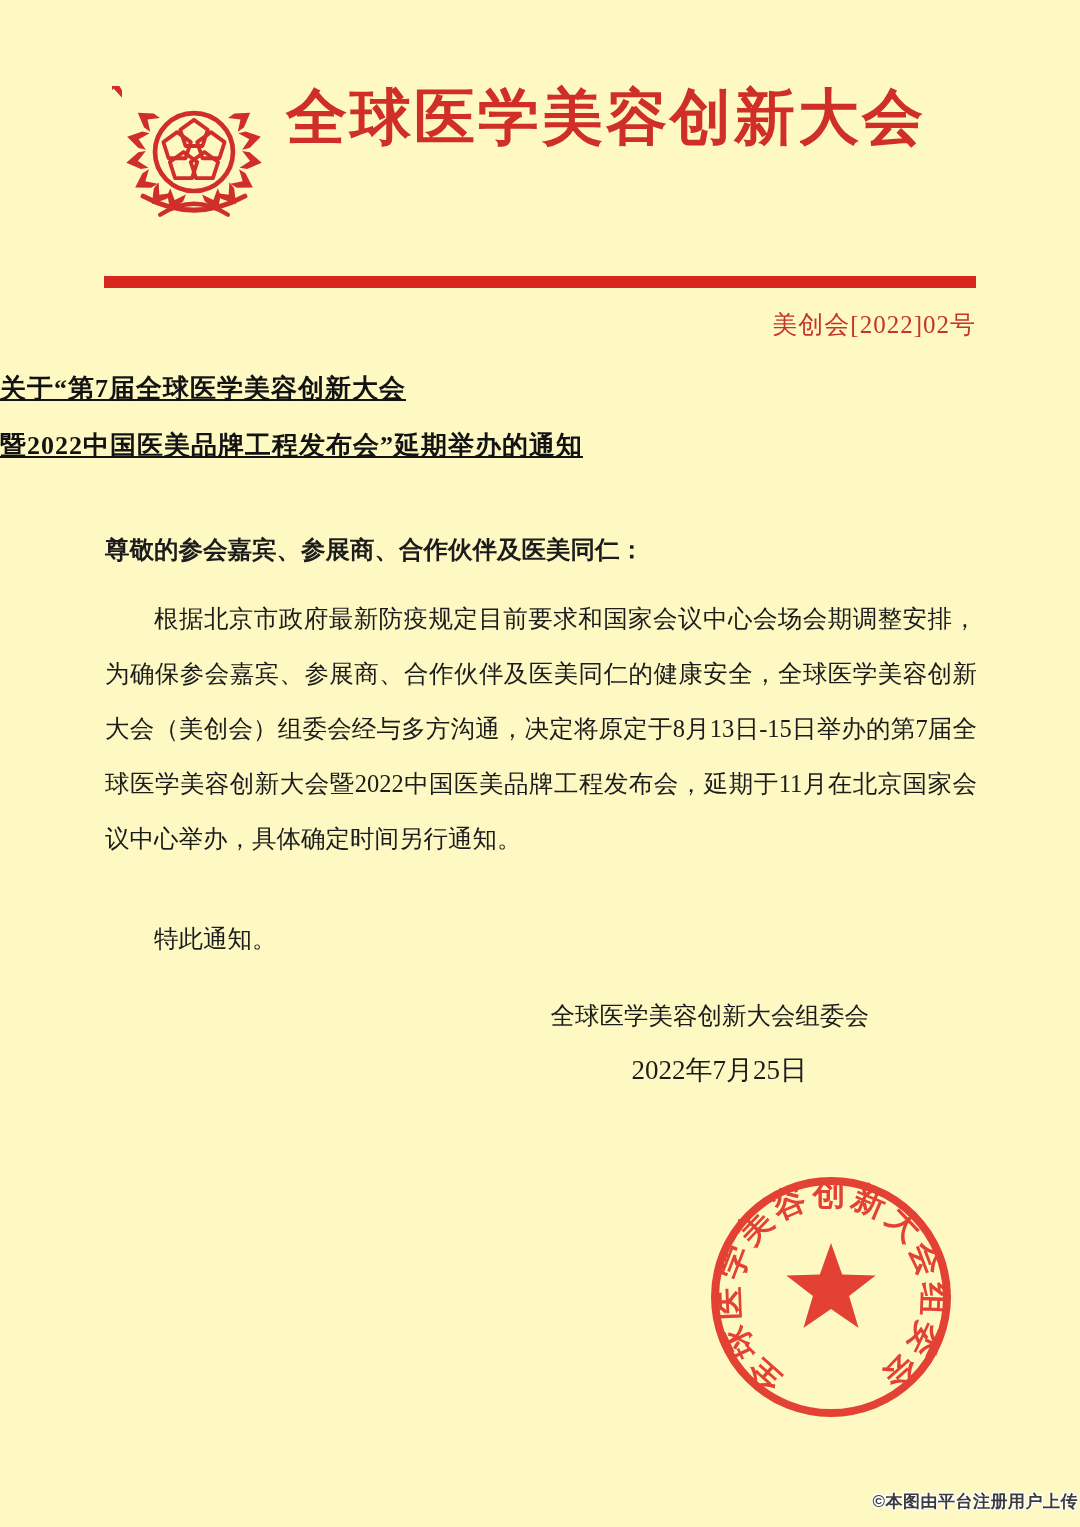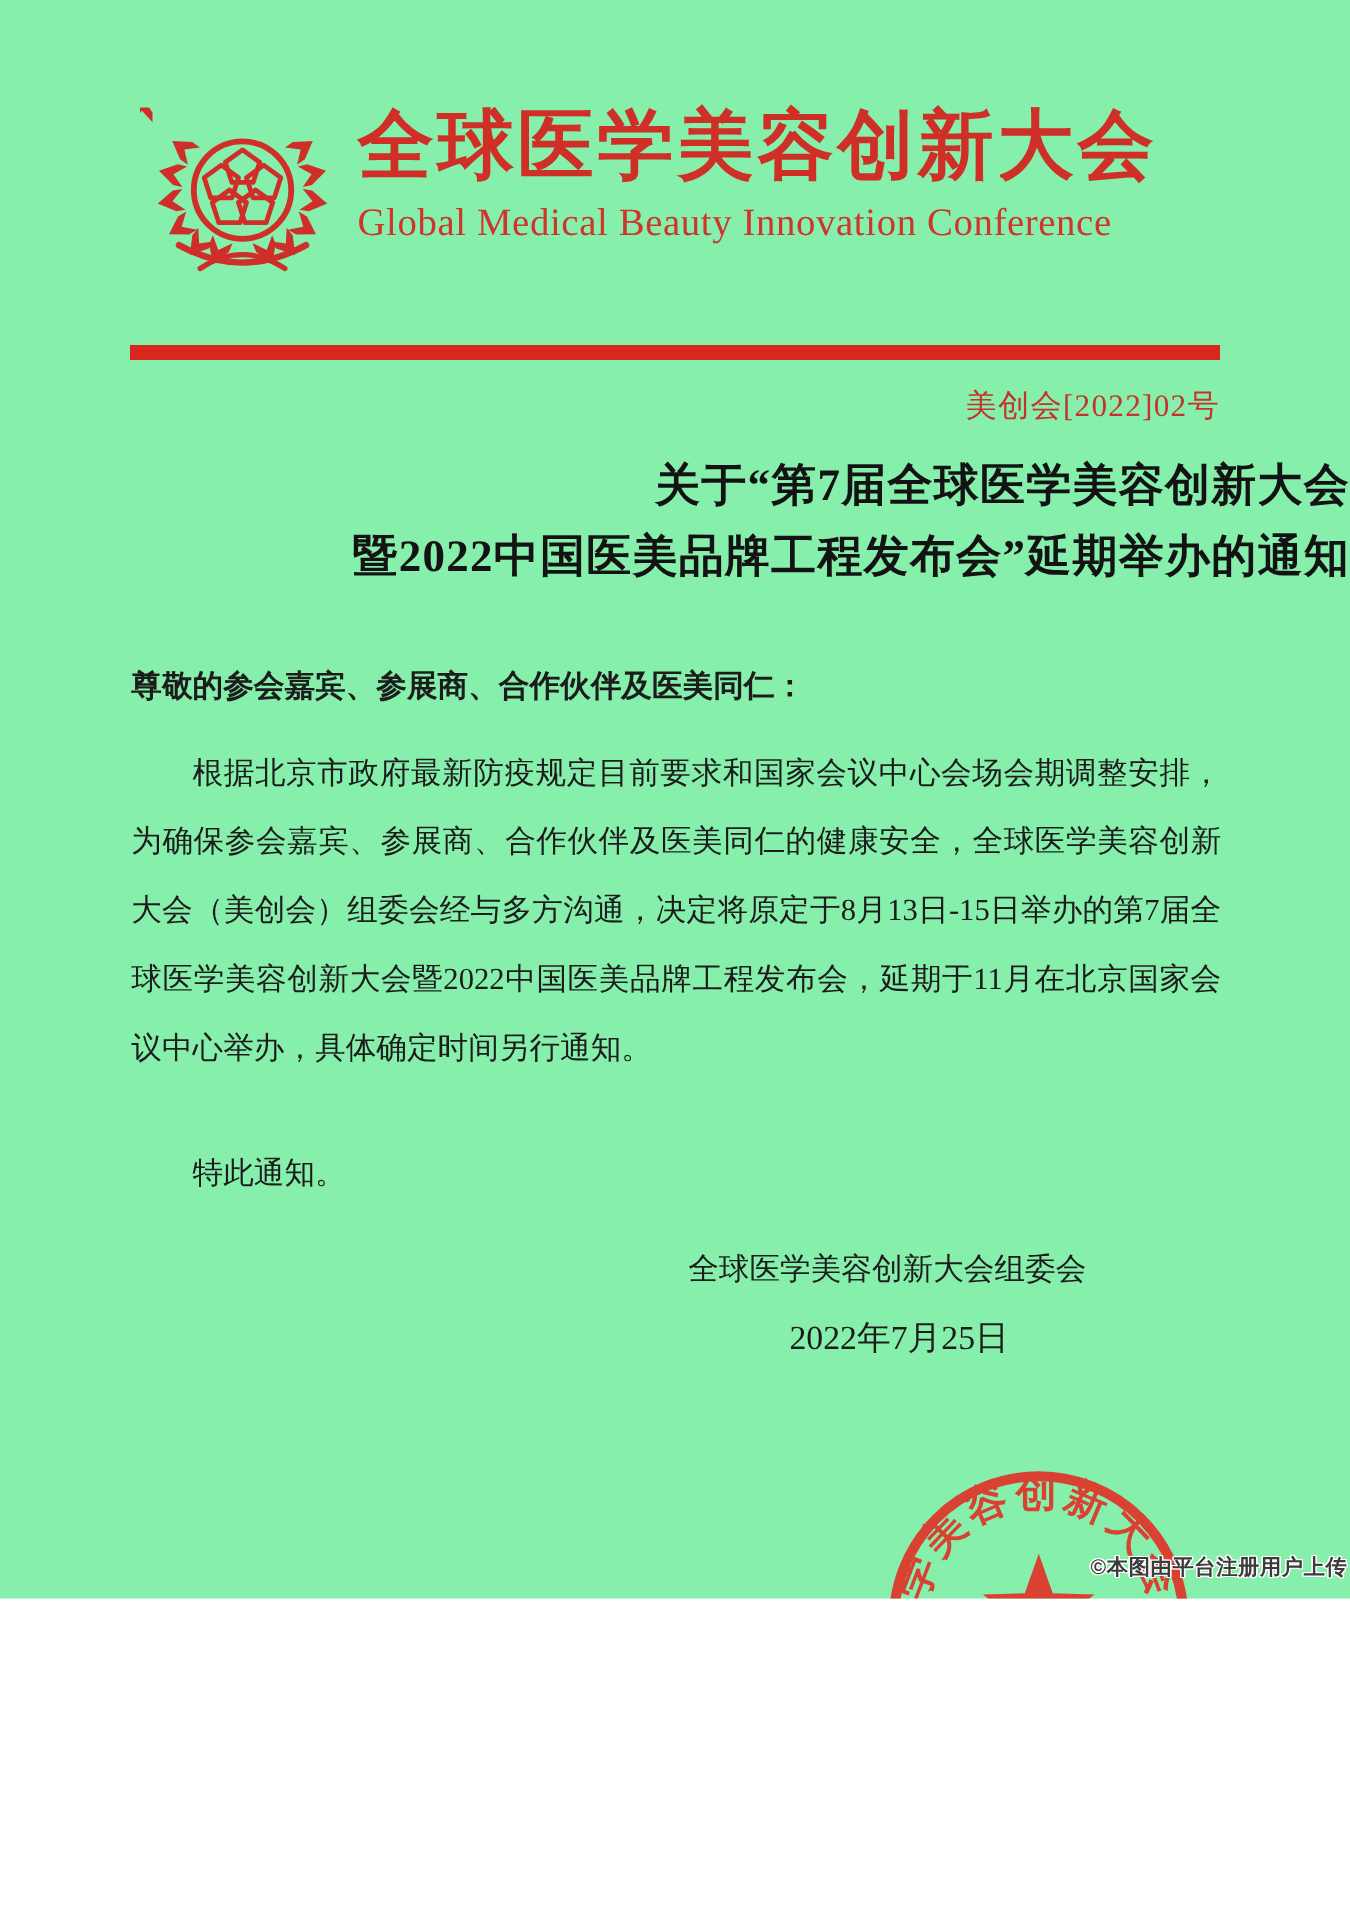--- a/index.html
+++ b/index.html
@@ -1,17 +1,17 @@
 <!DOCTYPE html>
 <html><head>
 <meta charset="utf-8">
 <style>
   html,body { margin:0; padding:0; background:#ffffff; }
   .page {
-    position:relative; width:1080px; height:1279px; background:#86efac;
+    position:relative; width:1080px; height:1527px; background:#fef9c3;
     overflow:hidden; font-family:"Liberation Serif","DejaVu Serif",serif;
   }
 
   
   .masthead { position:absolute; left:108px; top:84px; width:868px; }
   .logo { position:absolute; left:4px; top:2px; width:164px; height:144px; }
   .masthead-text { position:absolute; left:178px; top:0; width:690px; }
   .title-cn {
     color:#cf2f27; font-size:61px; font-weight:bold; line-height:1.1;
     letter-spacing:3px; white-space:nowrap;
@@ -24,23 +24,24 @@
     position:absolute; left:0; top:224px; width:868px; text-align:right;
     color:#c5332b; font-size:25px; letter-spacing:1px;
   }
   .red-rule {
     position:absolute; left:104px; top:276px; width:872px; height:12px;
     background:#d8281e;
   }
 
   
   .notice-title {
-    position:absolute; left:0; top:360px; width:1080px; text-align:right;
-    color:#131313; font-weight:bold; font-size:36px; line-height:57px;
+    position:absolute; left:0; top:360px; width:1080px; text-align:left;
+    color:#131313; font-weight:bold; font-size:26px; line-height:57px;
     letter-spacing:1px;
+    text-decoration:underline;
   }
 
   
   .body-text {
     position:absolute; left:105px; top:522px; width:872px;
     color:#1c1c1c; font-size:24.5px; line-height:55px; text-align:justify;
   }
   .salutation { font-weight:bold; margin:0; }
   .para { margin:14px 0 0 0; text-indent:2em; }
   .closing { margin:45px 0 0 0; text-indent:2em; }
@@ -95,21 +96,20 @@
         <path id="petal" d="M95,40 L111.2,51.7 L105,70.8 L85,70.8 L78.8,51.7 Z"></path>
         <use href="#petal" transform="rotate(72,95,78)"></use>
         <use href="#petal" transform="rotate(144,95,78)"></use>
         <use href="#petal" transform="rotate(216,95,78)"></use>
         <use href="#petal" transform="rotate(288,95,78)"></use>
       </g>
     </svg>
 
     <div class="masthead-text">
       <div class="title-cn">全球医学美容创新大会</div>
-      <div class="title-en">Global Medical Beauty Innovation Conference</div>
     </div>
 
     <div class="doc-number">美创会[2022]02号</div>
   </div>
 
   <div class="red-rule"></div>
 
   <div class="notice-title">
     <div>关于“第7届全球医学美容创新大会</div>
     <div>暨2022中国医美品牌工程发布会”延期举办的通知</div>

